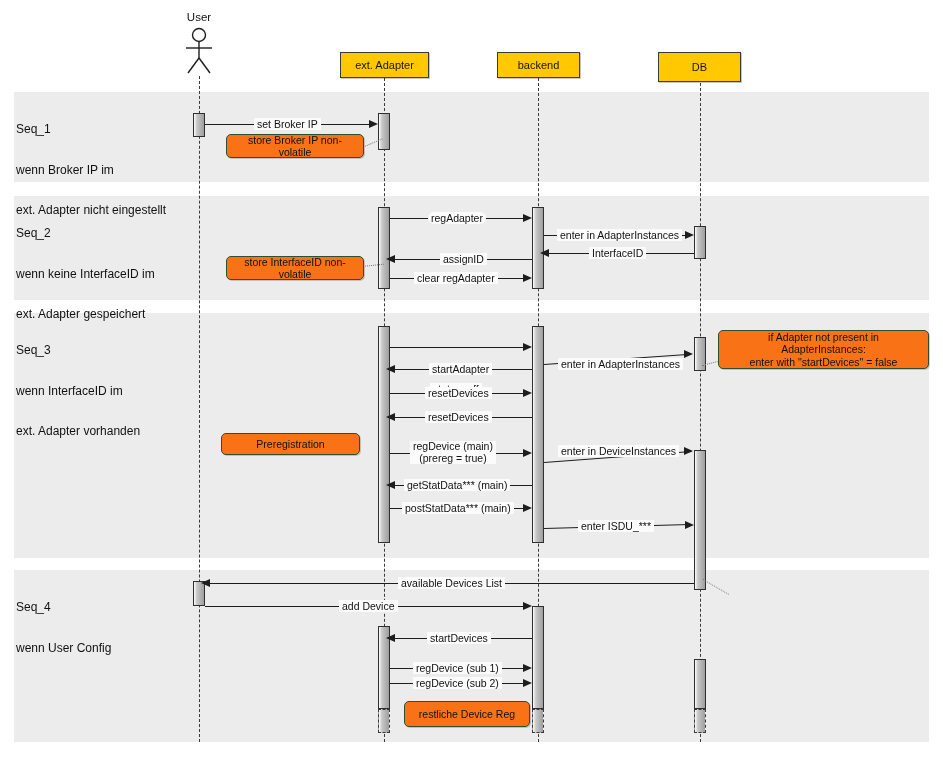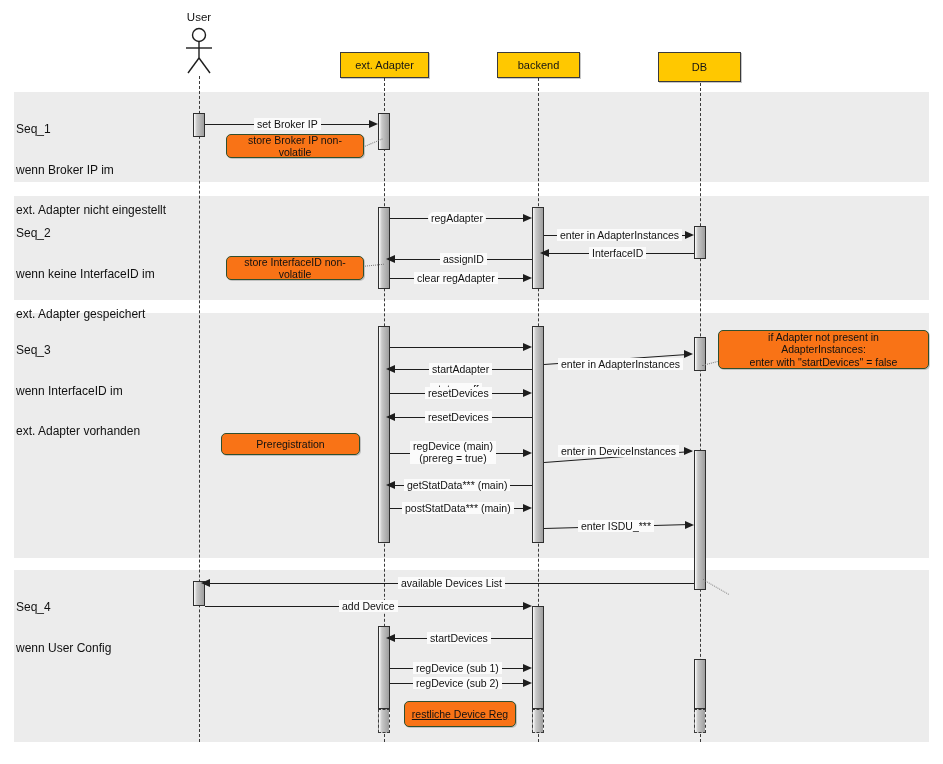--- a/index.html
+++ b/index.html
@@ -215,15 +215,15 @@
   <div class="note" style="left:221px;top:397px;width:139px;height:22px;margin-top:36px;">Preregistration</div>
 
   <div class="anchor" style="left:702px;top:365px;width:22px;transform:rotate(-14deg);"></div>
   <div class="note" style="left:718px;top:330px;width:211px;height:39px;flex-direction:column;">
     <div>if Adapter not present in AdapterInstances:</div>
     <div>enter with "startDevices" = false</div>
   </div>
 
   <div class="anchor" style="left:703px;top:579px;width:30px;transform:rotate(30deg);"></div>
 
-  <div class="note" style="left:404px;top:701px;width:112px;height:26px;text-decoration:underline;">restliche Device Reg</div>
+  <div class="note" style="left:404px;top:701px;width:126px;height:26px;">restliche Device Reg</div>
 
 </div>
 
 </body></html>

